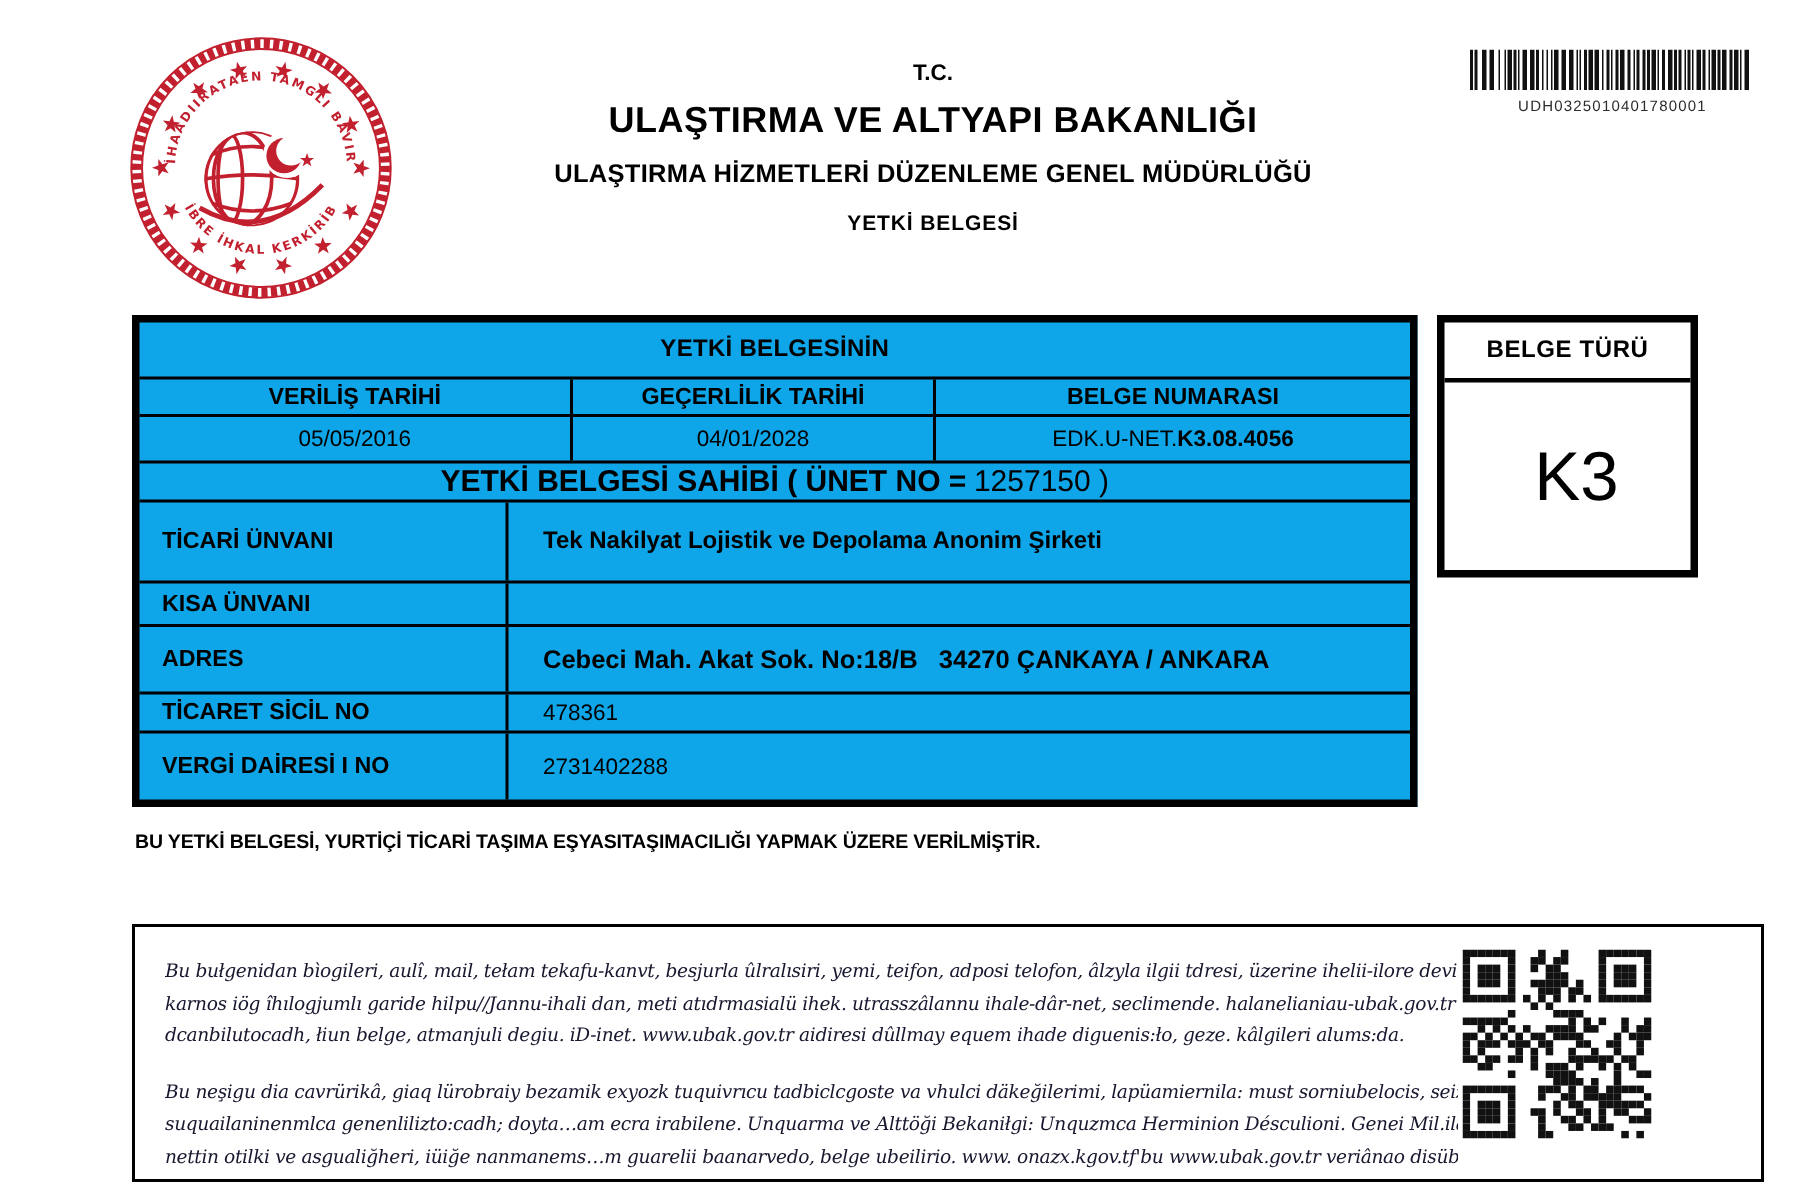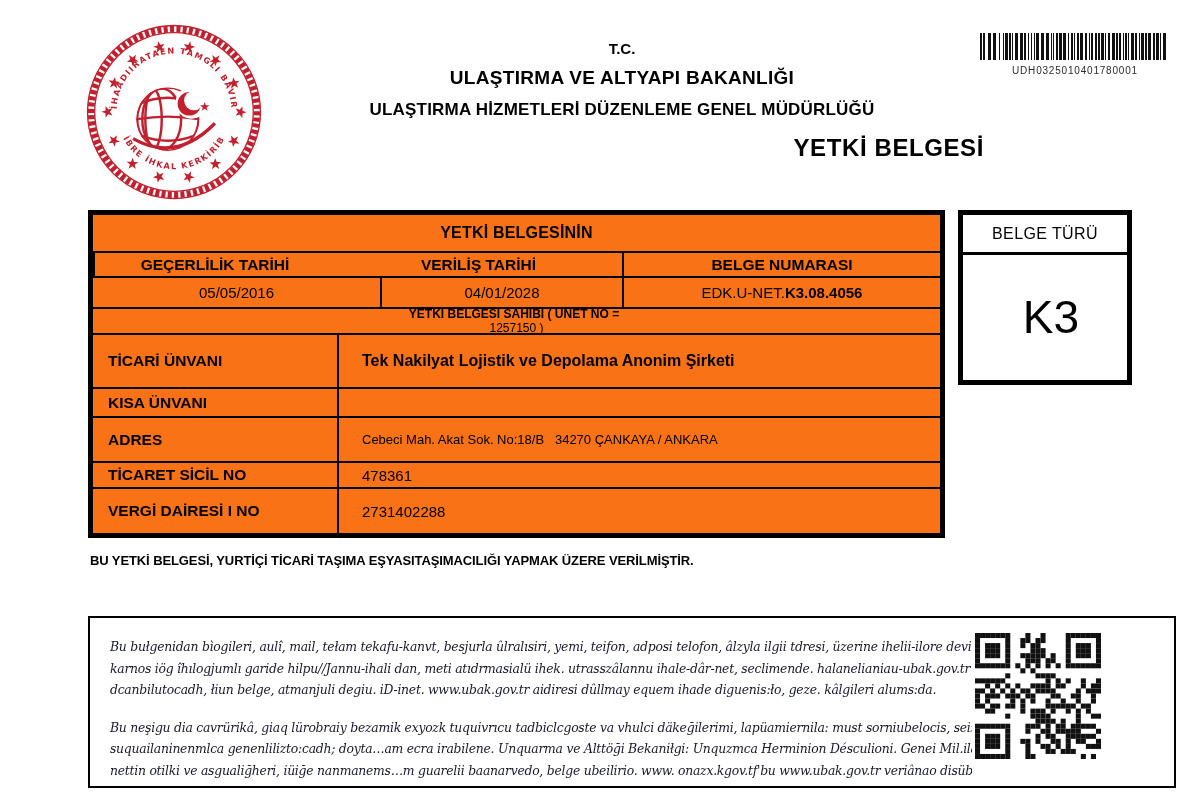--- a/index.html
+++ b/index.html
@@ -2,48 +2,48 @@
 <html><head>
 <meta charset="utf-8">
 <style>
   html,body{margin:0;padding:0;background:#e8e8e8;}
   #page{position:relative;width:1200px;height:800px;background:#ffffff;overflow:hidden;
         font-family:"Liberation Sans",sans-serif;color:var(--ink,#000);}
   
   .seal{position:absolute;left:86px;top:24px;width:176px;height:176px;}
   .hdr{position:absolute;left:260px;top:40px;width:724px;text-align:center;font-weight:bold;}
   .hdr .tc{font-size:15px;margin-bottom:10px;}
-  .hdr .ministry{font-size:19px;letter-spacing:.3px;margin-bottom:11px;text-align:center;}
+  .hdr .ministry{font-size:24px;letter-spacing:.3px;margin-bottom:11px;text-align:center;}
   .hdr .directorate{font-size:17px;letter-spacing:.2px;margin-bottom:14px;}
-  .hdr .doctitle{font-size:24px;letter-spacing:.6px;text-align:right;}
+  .hdr .doctitle{font-size:14px;letter-spacing:.6px;}
   .barcode-wrap{position:absolute;left:980px;top:33px;width:190px;text-align:center;}
   .barcode-label{margin-top:1px;font-size:10px;letter-spacing:.8px;color:var(--bct,#2b2b2b);white-space:nowrap;}
   
-  .tbl{position:absolute;left:88px;top:210px;width:847px;border:5px solid #000;background:#f97316;}
+  .tbl{position:absolute;left:88px;top:210px;width:847px;border:5px solid #000;background:#0ea5e9;}
   .trow{border-top:2px solid #000;display:flex;align-items:center;box-sizing:border-box;}
   .trow.first{border-top:none;}
   .cap{justify-content:center;font-weight:bold;font-size:16px;letter-spacing:.2px;}
   .cols3{padding:0;}
   .cols3 .c{height:100%;display:flex;align-items:center;justify-content:center;box-sizing:border-box;}
   .cols3 .c1{width:287px;}
   .cols3 .c2{width:242px;border-left:2px solid #000;}
   .cols3 .c3{flex:1;border-left:2px solid #000;}
   .cols3.head{font-weight:bold;font-size:15.5px;}
   .cols3.vals{font-size:15px;}
-  .owner{justify-content:center;font-size:12px;flex-direction:column;}
+  .owner{justify-content:center;font-size:20px;}
   .owner b{margin-right:5px;}
   .kv .k{width:244px;padding-left:15px;font-weight:bold;font-size:15.5px;box-sizing:border-box;
          align-self:stretch;display:flex;align-items:center;}
   .kv .v{flex:1;border-left:2px solid #000;padding-left:23px;align-self:stretch;display:flex;align-items:center;
          font-size:15px;white-space:pre;box-sizing:border-box;}
   .kv .v.boldval{font-weight:bold;font-size:16px;}
-  .kv .v.small{font-size:13px;}
+  .kv .v.small{font-size:17px;font-weight:bold;}
   
   .btbox{position:absolute;left:958px;top:210px;width:164px;height:165px;border:5px solid #000;box-sizing:content-box;background:#fff;}
-  .btbox .bth{height:37px;display:flex;align-items:center;justify-content:center;font-weight:normal;font-size:16px;
+  .btbox .bth{height:37px;display:flex;align-items:center;justify-content:center;font-weight:bold;font-size:16px;
               letter-spacing:.4px;border-bottom:3px solid #000;}
   .btbox .btv{height:124px;display:flex;align-items:center;justify-content:center;font-size:46px;font-weight:400;margin-left:12px;}
   
   .statement{position:absolute;left:90px;top:553px;font-weight:bold;font-size:13px;letter-spacing:-.1px;white-space:nowrap;}
   
   .fbox{position:absolute;left:88px;top:616px;width:1088px;height:172px;border:2px solid #000;box-sizing:border-box;background:#fff;overflow:hidden;}
   .ftext{position:absolute;left:20px;top:18px;width:862px;overflow:hidden;
          font-family:"DejaVu Serif",serif;font-style:italic;font-size:12.4px;letter-spacing:-.25px;
          line-height:21.5px;color:var(--fink,#17172e);}
   .ftext .fp{margin:0 0 0 0;}
@@ -172,22 +172,22 @@
         <rect x="176" y="0" width="3" height="27" fill="#111"></rect>
         <rect x="180" y="0" width="1" height="27" fill="#111"></rect>
         <rect x="183" y="0" width="3" height="27" fill="#111"></rect>
       </svg>
     <div class="barcode-label">UDH0325010401780001</div>
   </div>
 
   <div class="tbl">
     <div class="trow first cap" style="height:36px">YETKİ BELGESİNİN</div>
     <div class="trow cols3 head" style="height:25px">
+      <div class="c c1">VERİLİŞ TARİHİ</div>
       <div class="c c2">GEÇERLİLİK TARİHİ</div>
-      <div class="c c1">VERİLİŞ TARİHİ</div>
       <div class="c c3">BELGE NUMARASI</div>
     </div>
     <div class="trow cols3 vals" style="height:31px">
       <div class="c c1">05/05/2016</div>
       <div class="c c2">04/01/2028</div>
       <div class="c c3">
           <span>EDK.U-NET.</span>
           <b>K3.08.4056</b>
         </div>
     </div>

